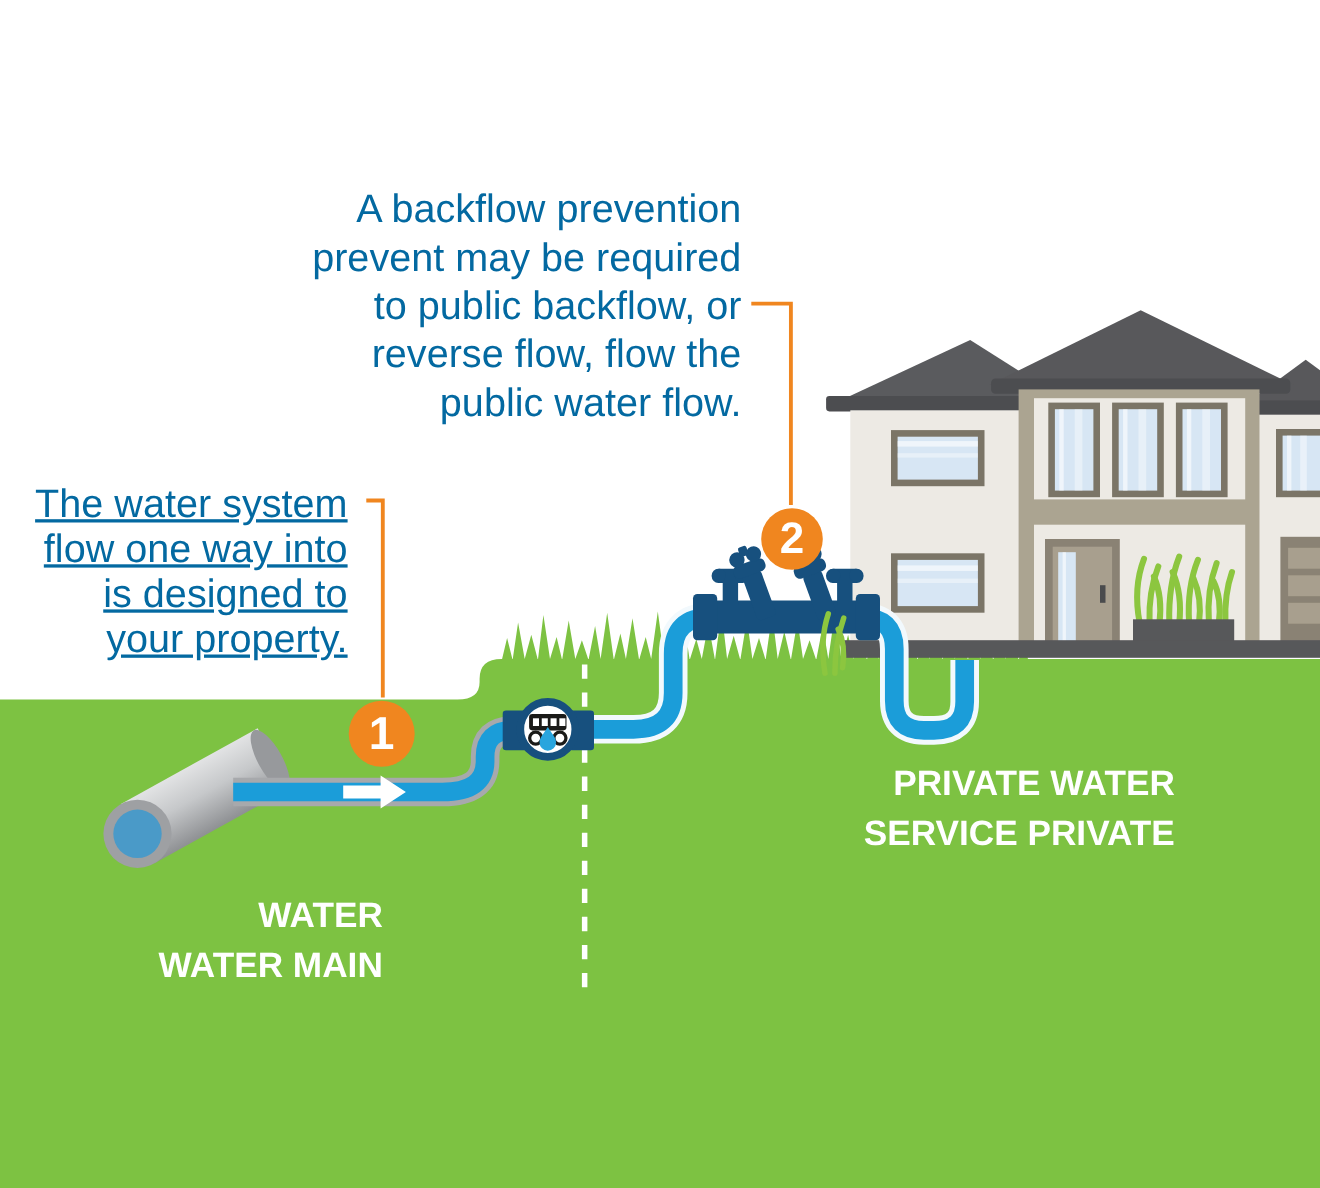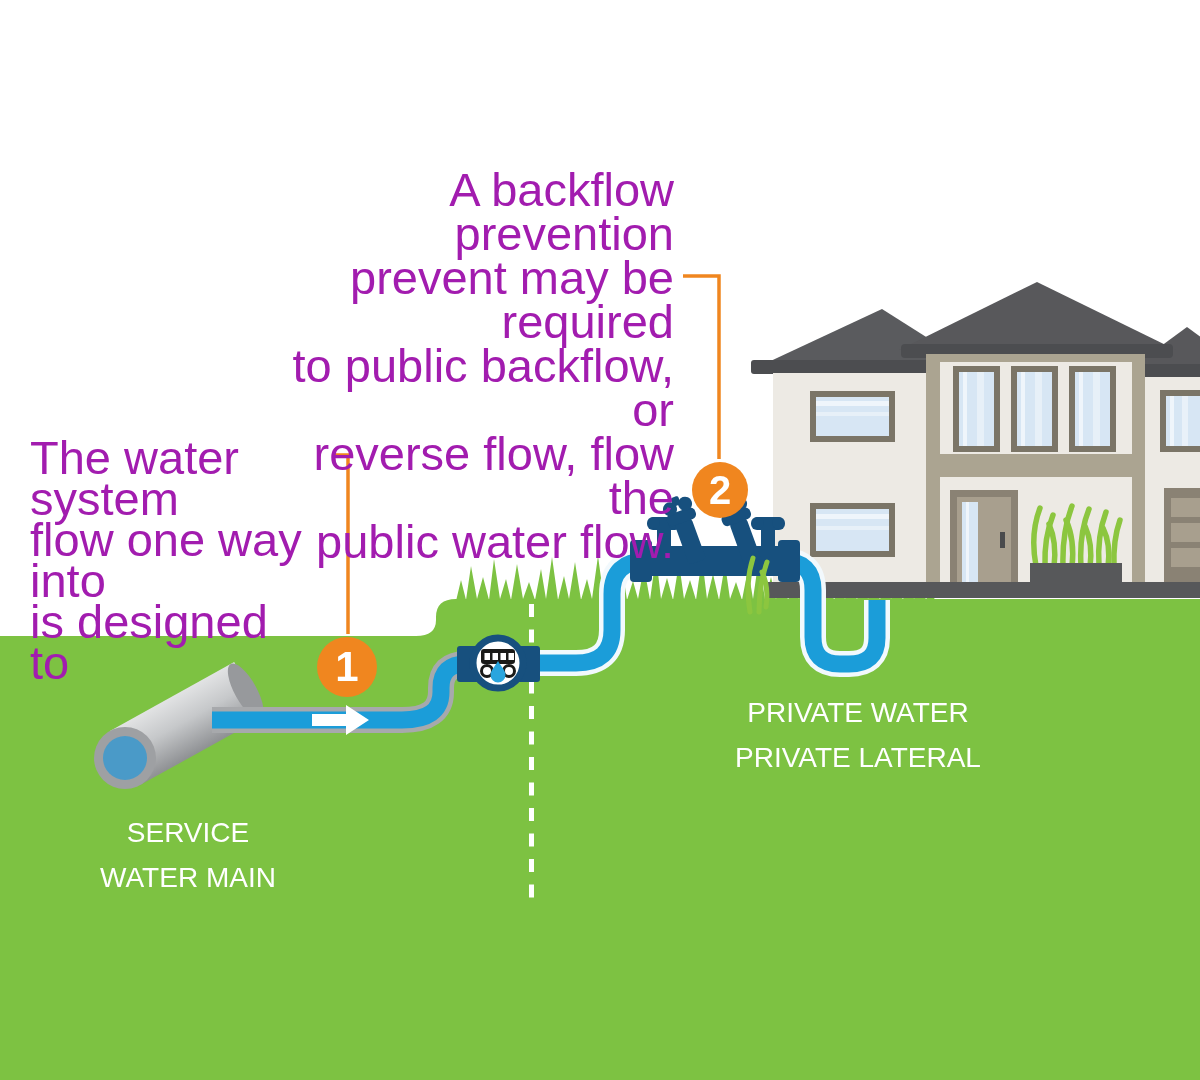--- a/index.html
+++ b/index.html
@@ -1,23 +1,23 @@
 <!DOCTYPE html>
 <html><head>
 <meta charset="utf-8">
 <style>
   html,body{margin:0;padding:0;}
   body{width:1200px;height:1080px;position:relative;background:#ffffff;
        font-family:"Liberation Sans", sans-serif;overflow:hidden;}
   #scene{position:absolute;left:0;top:0;width:1200px;height:1080px;}
-  .callout{position:absolute;color:#a21caf;font-size:47px;line-height:44px;}
+  .callout{position:absolute;color:#0369a1;font-size:36px;line-height:44px;}
   .callout .ln{display:block;}
   #backflow-note{left:250px;top:168px;width:424px;text-align:right;}
-  #oneway-note{left:30px;top:437px;width:286px;line-height:41px;}
-  .ground-label{position:absolute;color:#ffffff;font-size:28px;line-height:45px;text-align:center;}
+  #oneway-note{left:30px;top:437px;width:286px;text-align:right;line-height:41px;text-decoration:underline;}
+  .ground-label{position:absolute;color:#ffffff;font-size:32px;line-height:45px;text-align:right;font-weight:bold;}
   #public-main-label{left:28px;top:810px;width:320px;}
   #private-lateral-label{left:648px;top:690px;width:420px;}
   .badge{position:absolute;border-radius:50%;background:#F0861F;color:#ffffff;
          display:flex;align-items:center;justify-content:center;font-weight:bold;}
   #badge-1{left:317px;top:637px;width:60px;height:60px;font-size:42px;}
   #badge-2{left:692px;top:462px;width:56px;height:56px;font-size:40px;}
 </style>
 </head>
 <body>
 
@@ -204,30 +204,31 @@
   <span class="ln">prevent may be required</span>
   <span class="ln">to public backflow, or</span>
   <span class="ln">reverse flow, flow the</span>
   <span class="ln">public water flow.</span>
 </div>
 
 <div class="callout" id="oneway-note">
   <span class="ln">The water system</span>
   <span class="ln">flow one way into</span>
   <span class="ln">is designed to</span>
+  <span class="ln">your property.</span>
 </div>
 
 <div class="ground-label" id="public-main-label">
-  <span class="ln" style="display:block">SERVICE</span>
+  <span class="ln" style="display:block">WATER</span>
   <span class="ln" style="display:block">WATER MAIN</span>
 </div>
 
 <div class="ground-label" id="private-lateral-label">
   <span class="ln" style="display:block">PRIVATE WATER</span>
-  <span class="ln" style="display:block">PRIVATE LATERAL</span>
+  <span class="ln" style="display:block">SERVICE PRIVATE</span>
 </div>
 
 <div class="badge" id="badge-1">
   <span>1</span>
 </div>
 <div class="badge" id="badge-2">
   <span>2</span>
 </div>
 
 </body></html>

